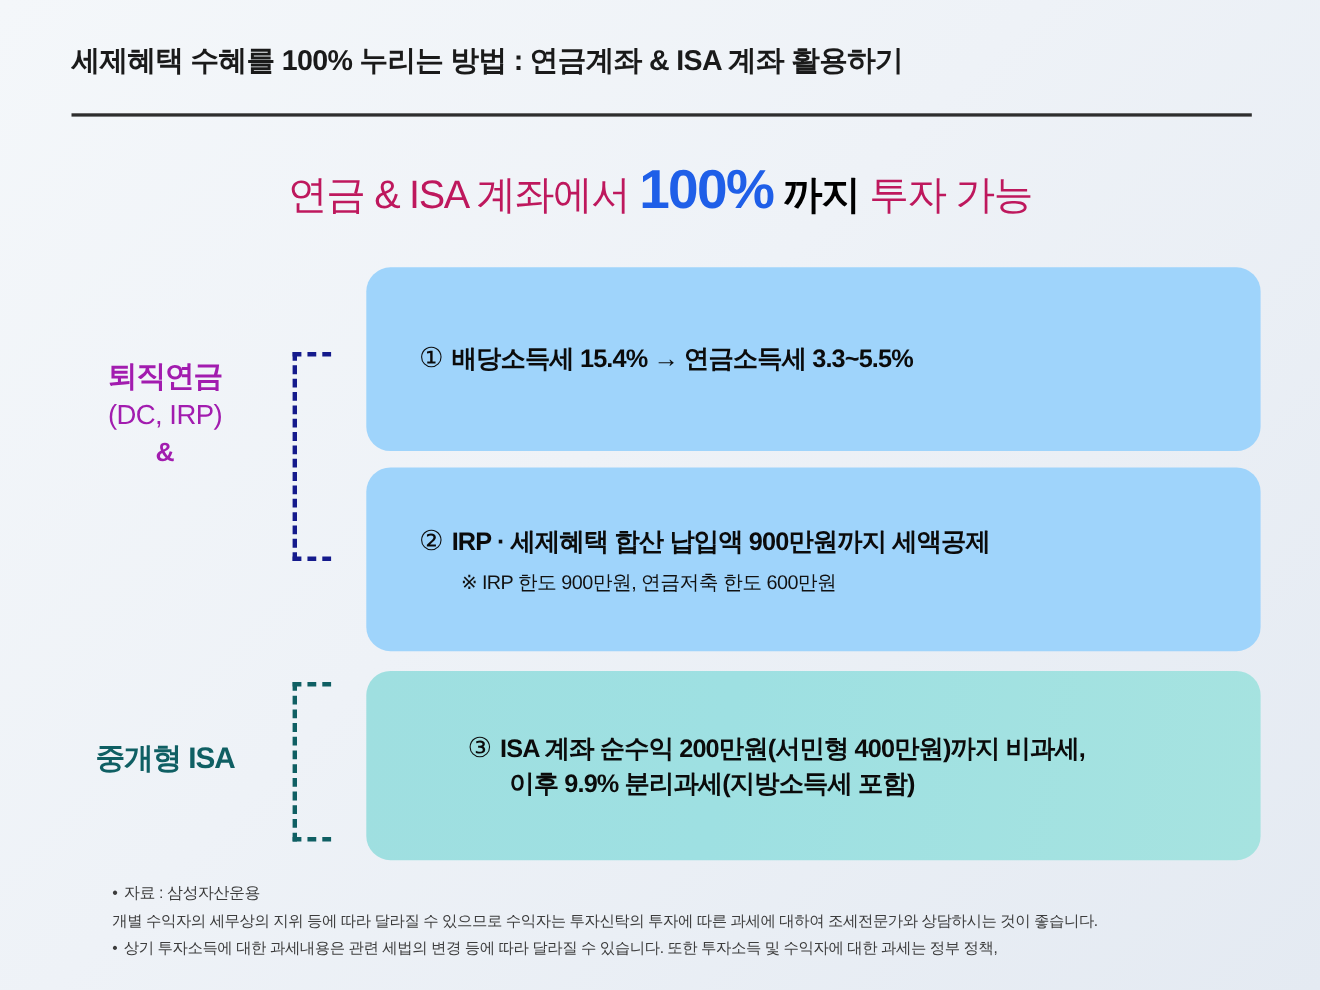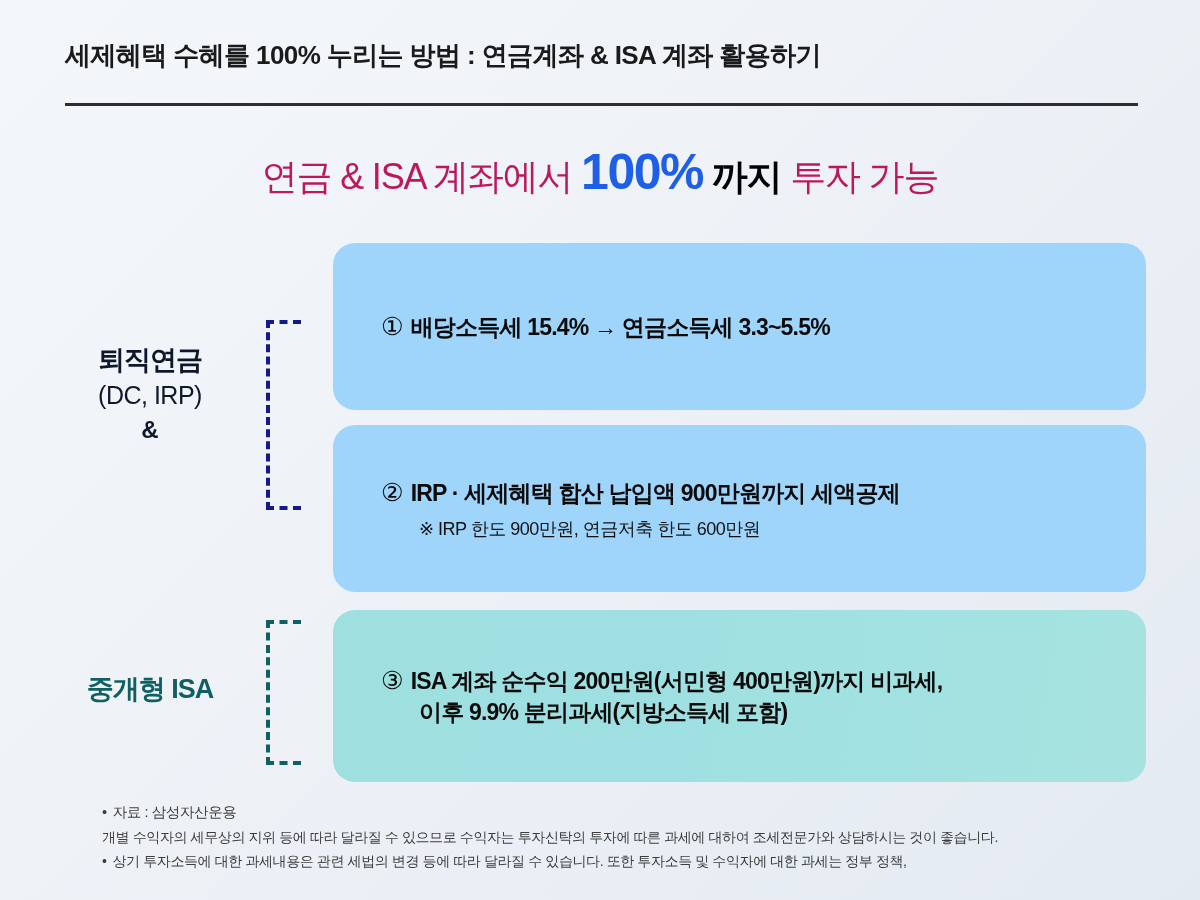--- a/index.html
+++ b/index.html
@@ -46,21 +46,21 @@
 
   
   .card {
     position:absolute; left:305px; width:813px;
     border-radius:22px;
     display:flex; flex-direction:column; justify-content:center;margin-left:28px;
   }
   #card-1 { top:243px; height:167px; background:#9fd4fb; }
   #card-2 { top:425px; height:167px; background:#9fd4fb; }
   #card-3 { top:610px; height:172px;
-            background: linear-gradient(100deg,#9fdfe0 0%, #9ee0e2 40%, #a6e3e0 100%); }
+            background: linear-gradient(100deg,#9fdfe0 0%, #9ee0e2 40%, #a6e3e0 100%); padding-left: 44px; }
 
   .card-body { padding-left:48px; padding-right:30px; }
 
   .line-main {
     font-size: 23px; font-weight: 800; letter-spacing:-0.8px;
     color:#0b0b0b; white-space:nowrap; line-height:1.35;
   }
   .num {
     font-weight:500; font-size:25px; margin-right:8px;
     display:inline-block; vertical-align:baseline;
@@ -69,21 +69,21 @@
     font-size: 18px; font-weight:500; letter-spacing:-0.5px;
     color:#111; white-space:nowrap; margin-top:8px; padding-left:38px;
   }
   .indent { padding-left:38px; }
 
   
   .group-label {
     position:absolute; text-align:center; white-space:nowrap;
     line-height:1.32;
   }
-  #label-pension { left:45px; top:325px; width:210px; color:#0f172a;margin-top:18px; }
+  #label-pension { left:45px; top:325px; width:210px; color:#a21caf; }
   #label-pension .gl-strong { font-size:27px; font-weight:800; letter-spacing:-1px; display:block; }
   #label-pension .gl-reg { font-size:25px; font-weight:400; letter-spacing:-0.5px; display:block; }
   #label-pension .gl-amp { font-size:24px; font-weight:700; display:block; margin:2px 0; }
 
   #label-isa { left:45px; top:672px; width:210px; color:#0f5f63; }
   #label-isa .gl-strong { font-size:27px; font-weight:800; letter-spacing:-1px; }
 
   
   .bracket {
     position:absolute;

